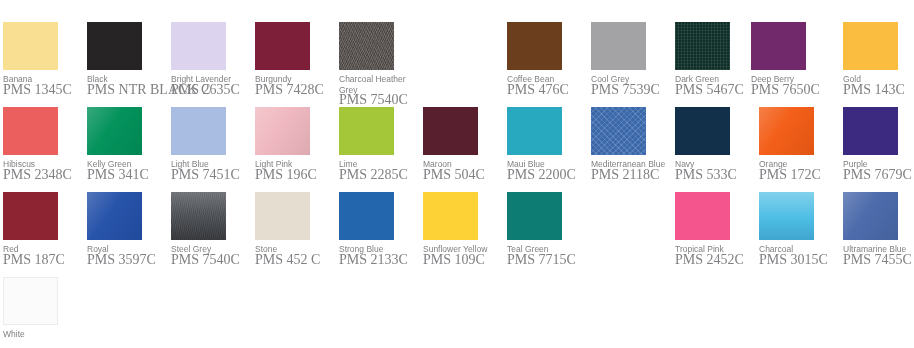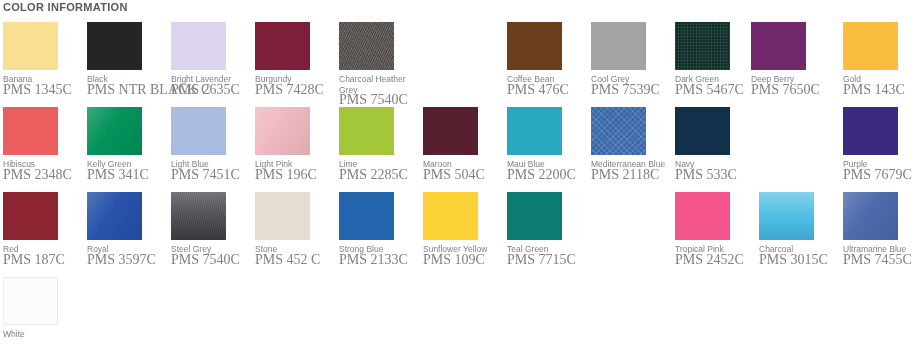--- a/index.html
+++ b/index.html
@@ -89,21 +89,20 @@
 
   .swatch-chip.bordered {
     box-shadow: inset 0 0 0 1px #ececec;
   }
 </style>
 </head>
 <body>
 
 <div id="page-root">
 
-  <div class="section-title">COLOR INFORMATION</div>
 
   <div class="swatch-grid" id="swatch-grid">
       <div class="swatch-row" style="height: 85px;">
         <div class="swatch-cell" style="left: 3px;">
           <div class="swatch-chip" style="width: 55px; height: 48px; background: rgb(248, 223, 146);">
             <span class="tex"></span>
           </div>
           <span class="swatch-label">Banana</span>
           <span class="swatch-code">PMS 1345C</span>
         </div>
@@ -228,20 +227,27 @@
           <span class="swatch-label">Mediterranean Blue</span>
           <span class="swatch-code">PMS 2118C</span>
         </div>
         <div class="swatch-cell" style="left: 675px;">
           <div class="swatch-chip" style="width: 55px; height: 48px; background: rgb(18, 48, 74);">
             <span class="tex"></span>
           </div>
           <span class="swatch-label">Navy</span>
           <span class="swatch-code">PMS 533C</span>
         </div>
+        <div class="swatch-cell" style="left: 759px;">
+          <div class="swatch-chip" style="width: 55px; height: 48px; background: rgb(243, 92, 21);">
+            <span class="tex" style="background-image: linear-gradient(125deg, rgba(255, 255, 255, 0.22) 0%, rgba(255, 255, 255, 0.02) 42%, rgba(0, 0, 0, 0.08) 100%);"></span>
+          </div>
+          <span class="swatch-label">Orange</span>
+          <span class="swatch-code">PMS 172C</span>
+        </div>
         <div class="swatch-cell" style="left: 843px;">
           <div class="swatch-chip" style="width: 55px; height: 48px; background: rgb(59, 42, 128);">
             <span class="tex"></span>
           </div>
           <span class="swatch-label">Purple</span>
           <span class="swatch-code">PMS 7679C</span>
         </div>
       </div>
       <div class="swatch-row" style="height: 85px;">
         <div class="swatch-cell" style="left: 3px;">

